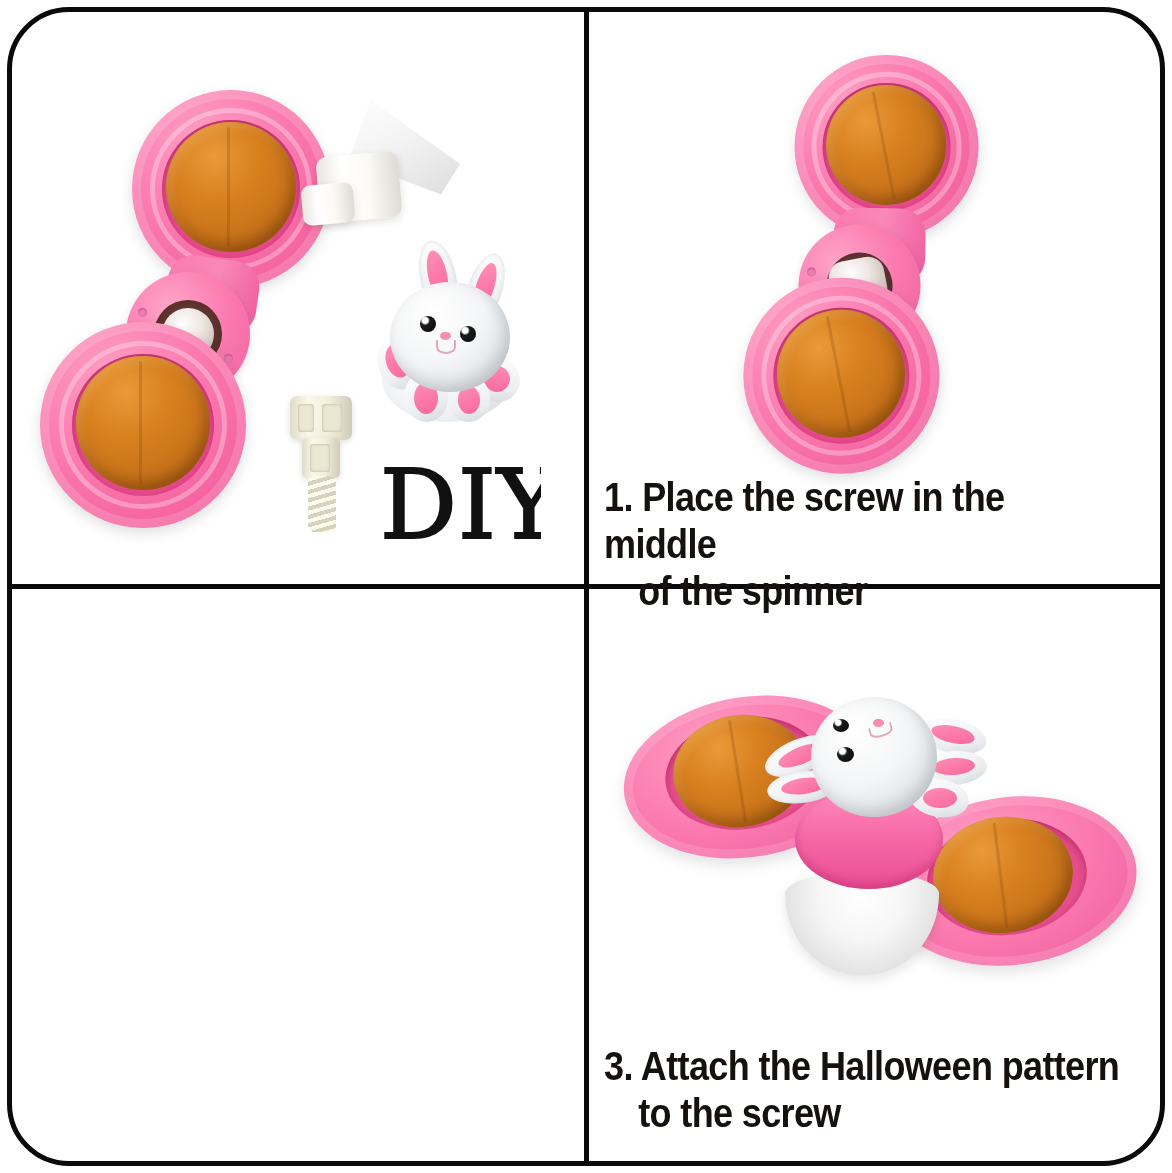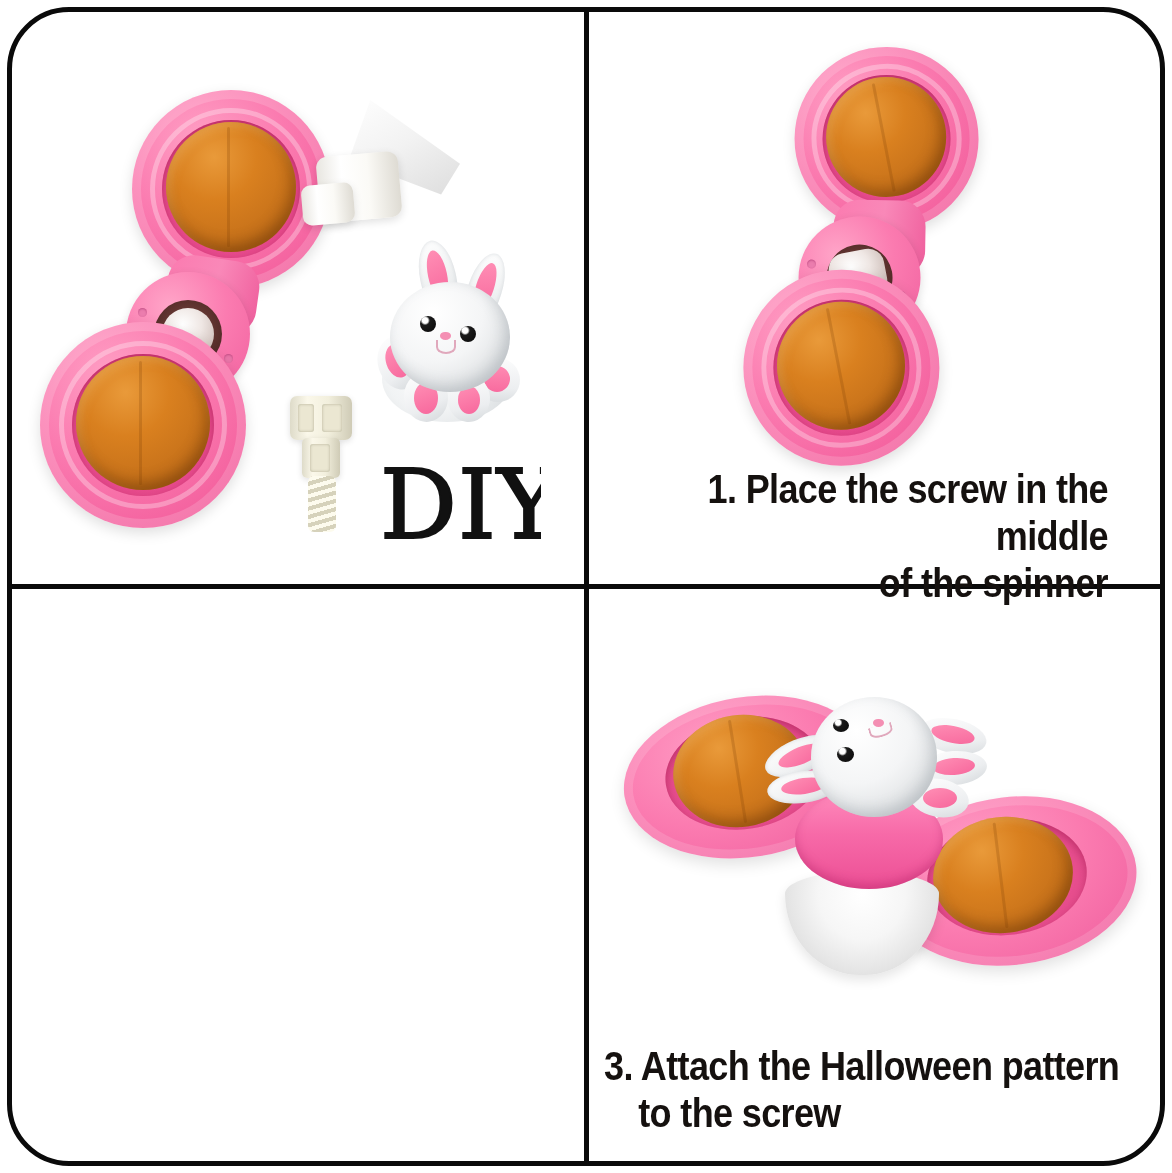--- a/index.html
+++ b/index.html
@@ -34,21 +34,21 @@
   }
   .div-h {
     position: absolute;
     left: 9px; top: 584px;
     width: 1155px; height: 5px;
     background: #0a0a0a;
   }
   
   .panel { position: absolute; overflow: hidden; }
   #panel-1 { left: 12px;  top: 12px;  width: 529px; height: 572px; }
-  #panel-2 { left: 589px; top: 12px;  width: 572px; height: 660px; text-align: right; }
+  #panel-2 { left: 589px; top: 20px;  width: 572px; height: 660px; }
   #panel-3 { left: 12px;  top: 589px; width: 572px; height: 572px; }
   #panel-4 { left: 589px; top: 589px; width: 572px; height: 572px; }
 
   
   .caption {
     position: absolute;
     font-family: "Liberation Sans", sans-serif;
     font-weight: 700;
     font-size: 40px;
     line-height: 1.18;

